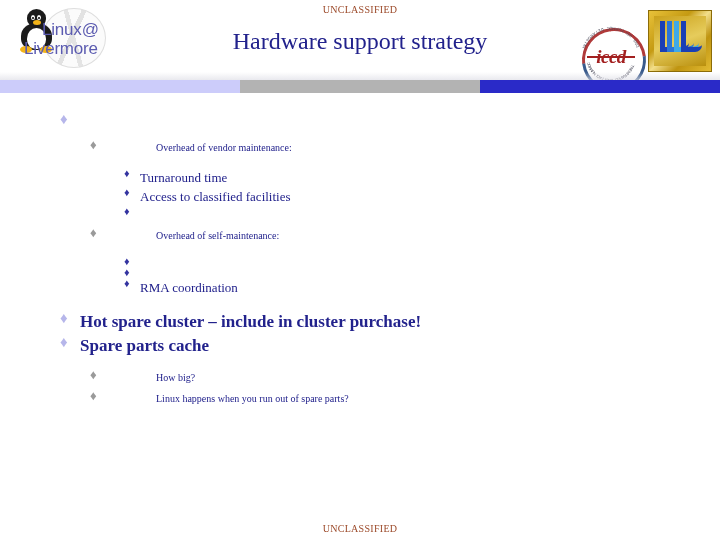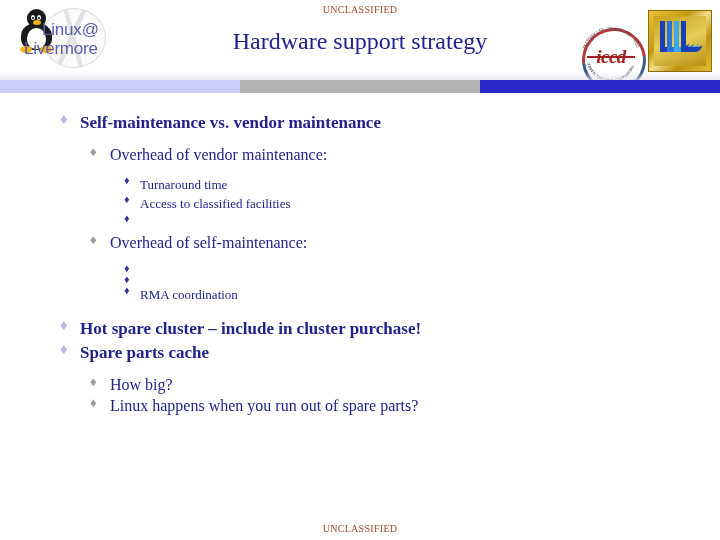--- a/index.html
+++ b/index.html
@@ -303,22 +303,23 @@
   }
 
   
   .lvl2 { margin-left: 90px; margin-bottom: 1px; }
   .lvl2 .marker {
     width: 20px;
     font-size: 13px;
     color: #9a9a9a;
   }
   .lvl2 .btext {
-    font-size: 16px;
+    font-size: 10px;
     line-height: 20px;
+    margin-left: 46px;
   }
 
   
   .lvl3 { margin-left: 124px; margin-bottom: 0px; }
   .lvl3 .marker {
     width: 16px;
     font-size: 11px;
     color: #3333a0;
   }
   .lvl3 .btext {
@@ -453,21 +454,20 @@
   <div class="divider-shade"></div>
   <div class="divider">
     <div class="seg seg-1"></div>
     <div class="seg seg-2"></div>
     <div class="seg seg-3"></div>
   </div>
 
   <div class="content" id="content-list">
       <div class="bullet-row lvl1">
         <span class="marker">♦</span>
-        <span class="btext">Self-maintenance vs. vendor maintenance</span>
       </div>
       <div class="group-gap"></div>
       <div class="bullet-row lvl2">
         <span class="marker">♦</span>
         <span class="btext">Overhead of vendor maintenance:</span>
       </div>
       <div class="group-gap"></div>
       <div class="bullet-row lvl3">
         <span class="marker">♦</span>
         <span class="btext">Turnaround time</span>

